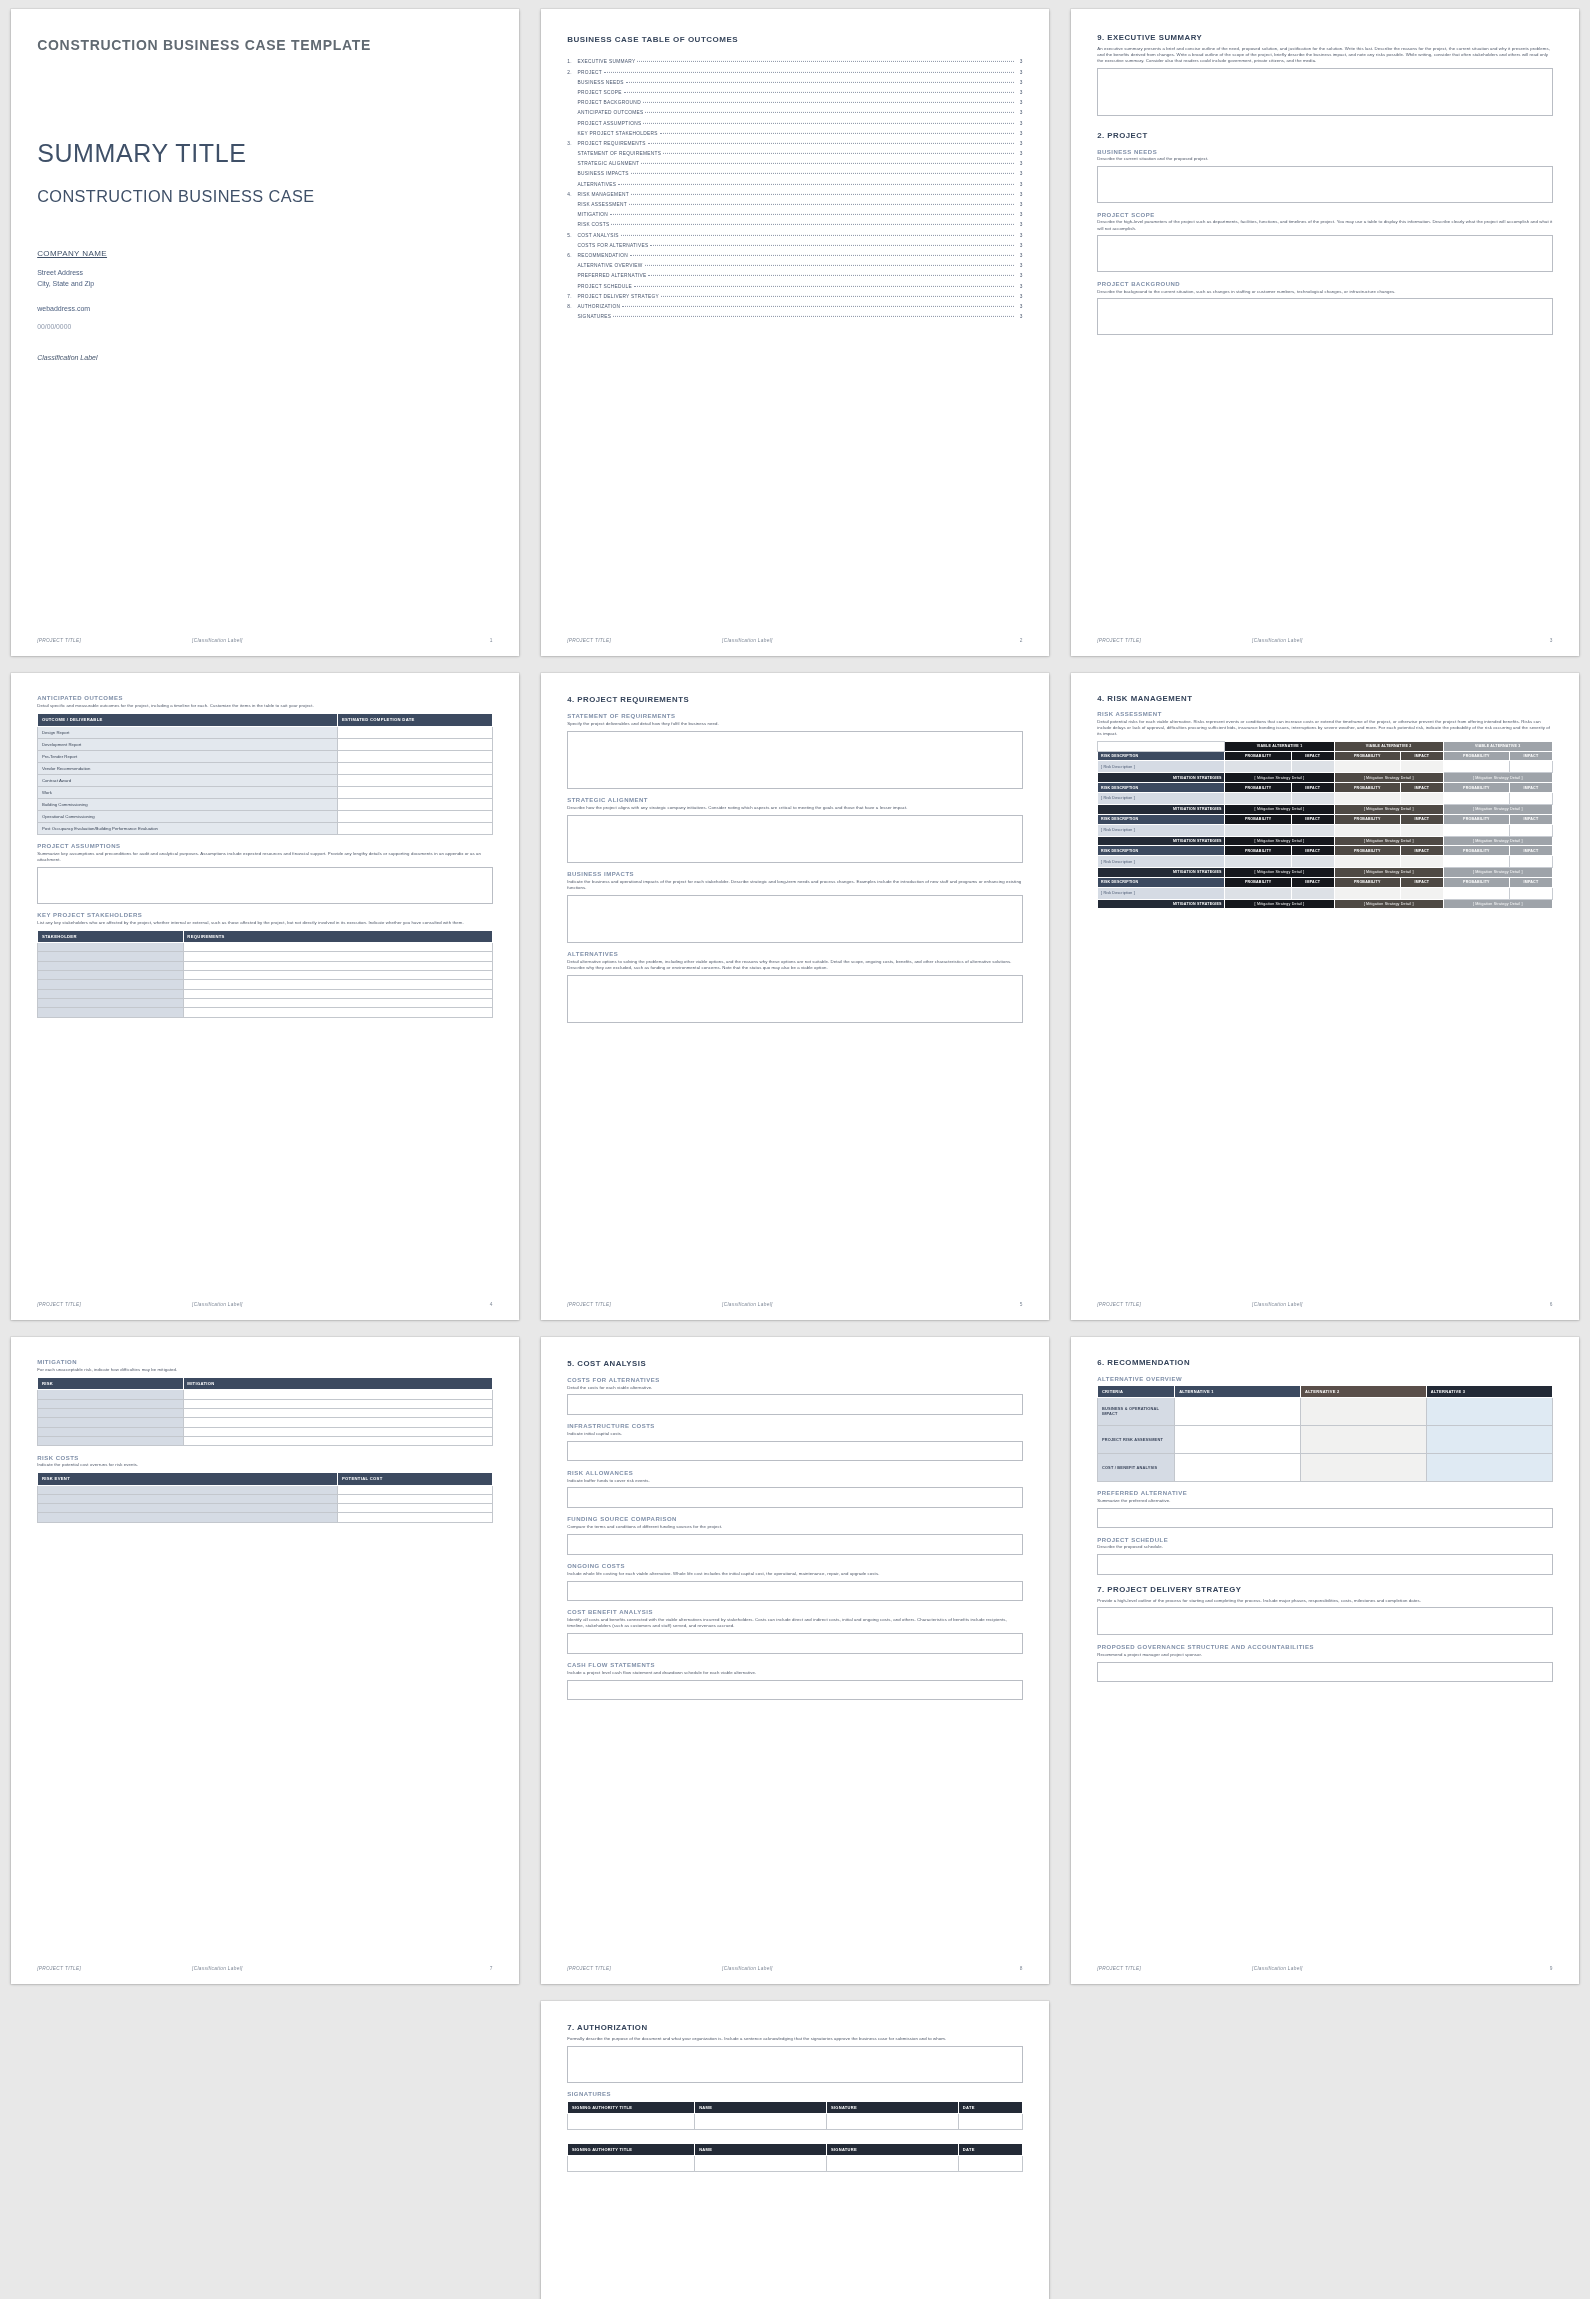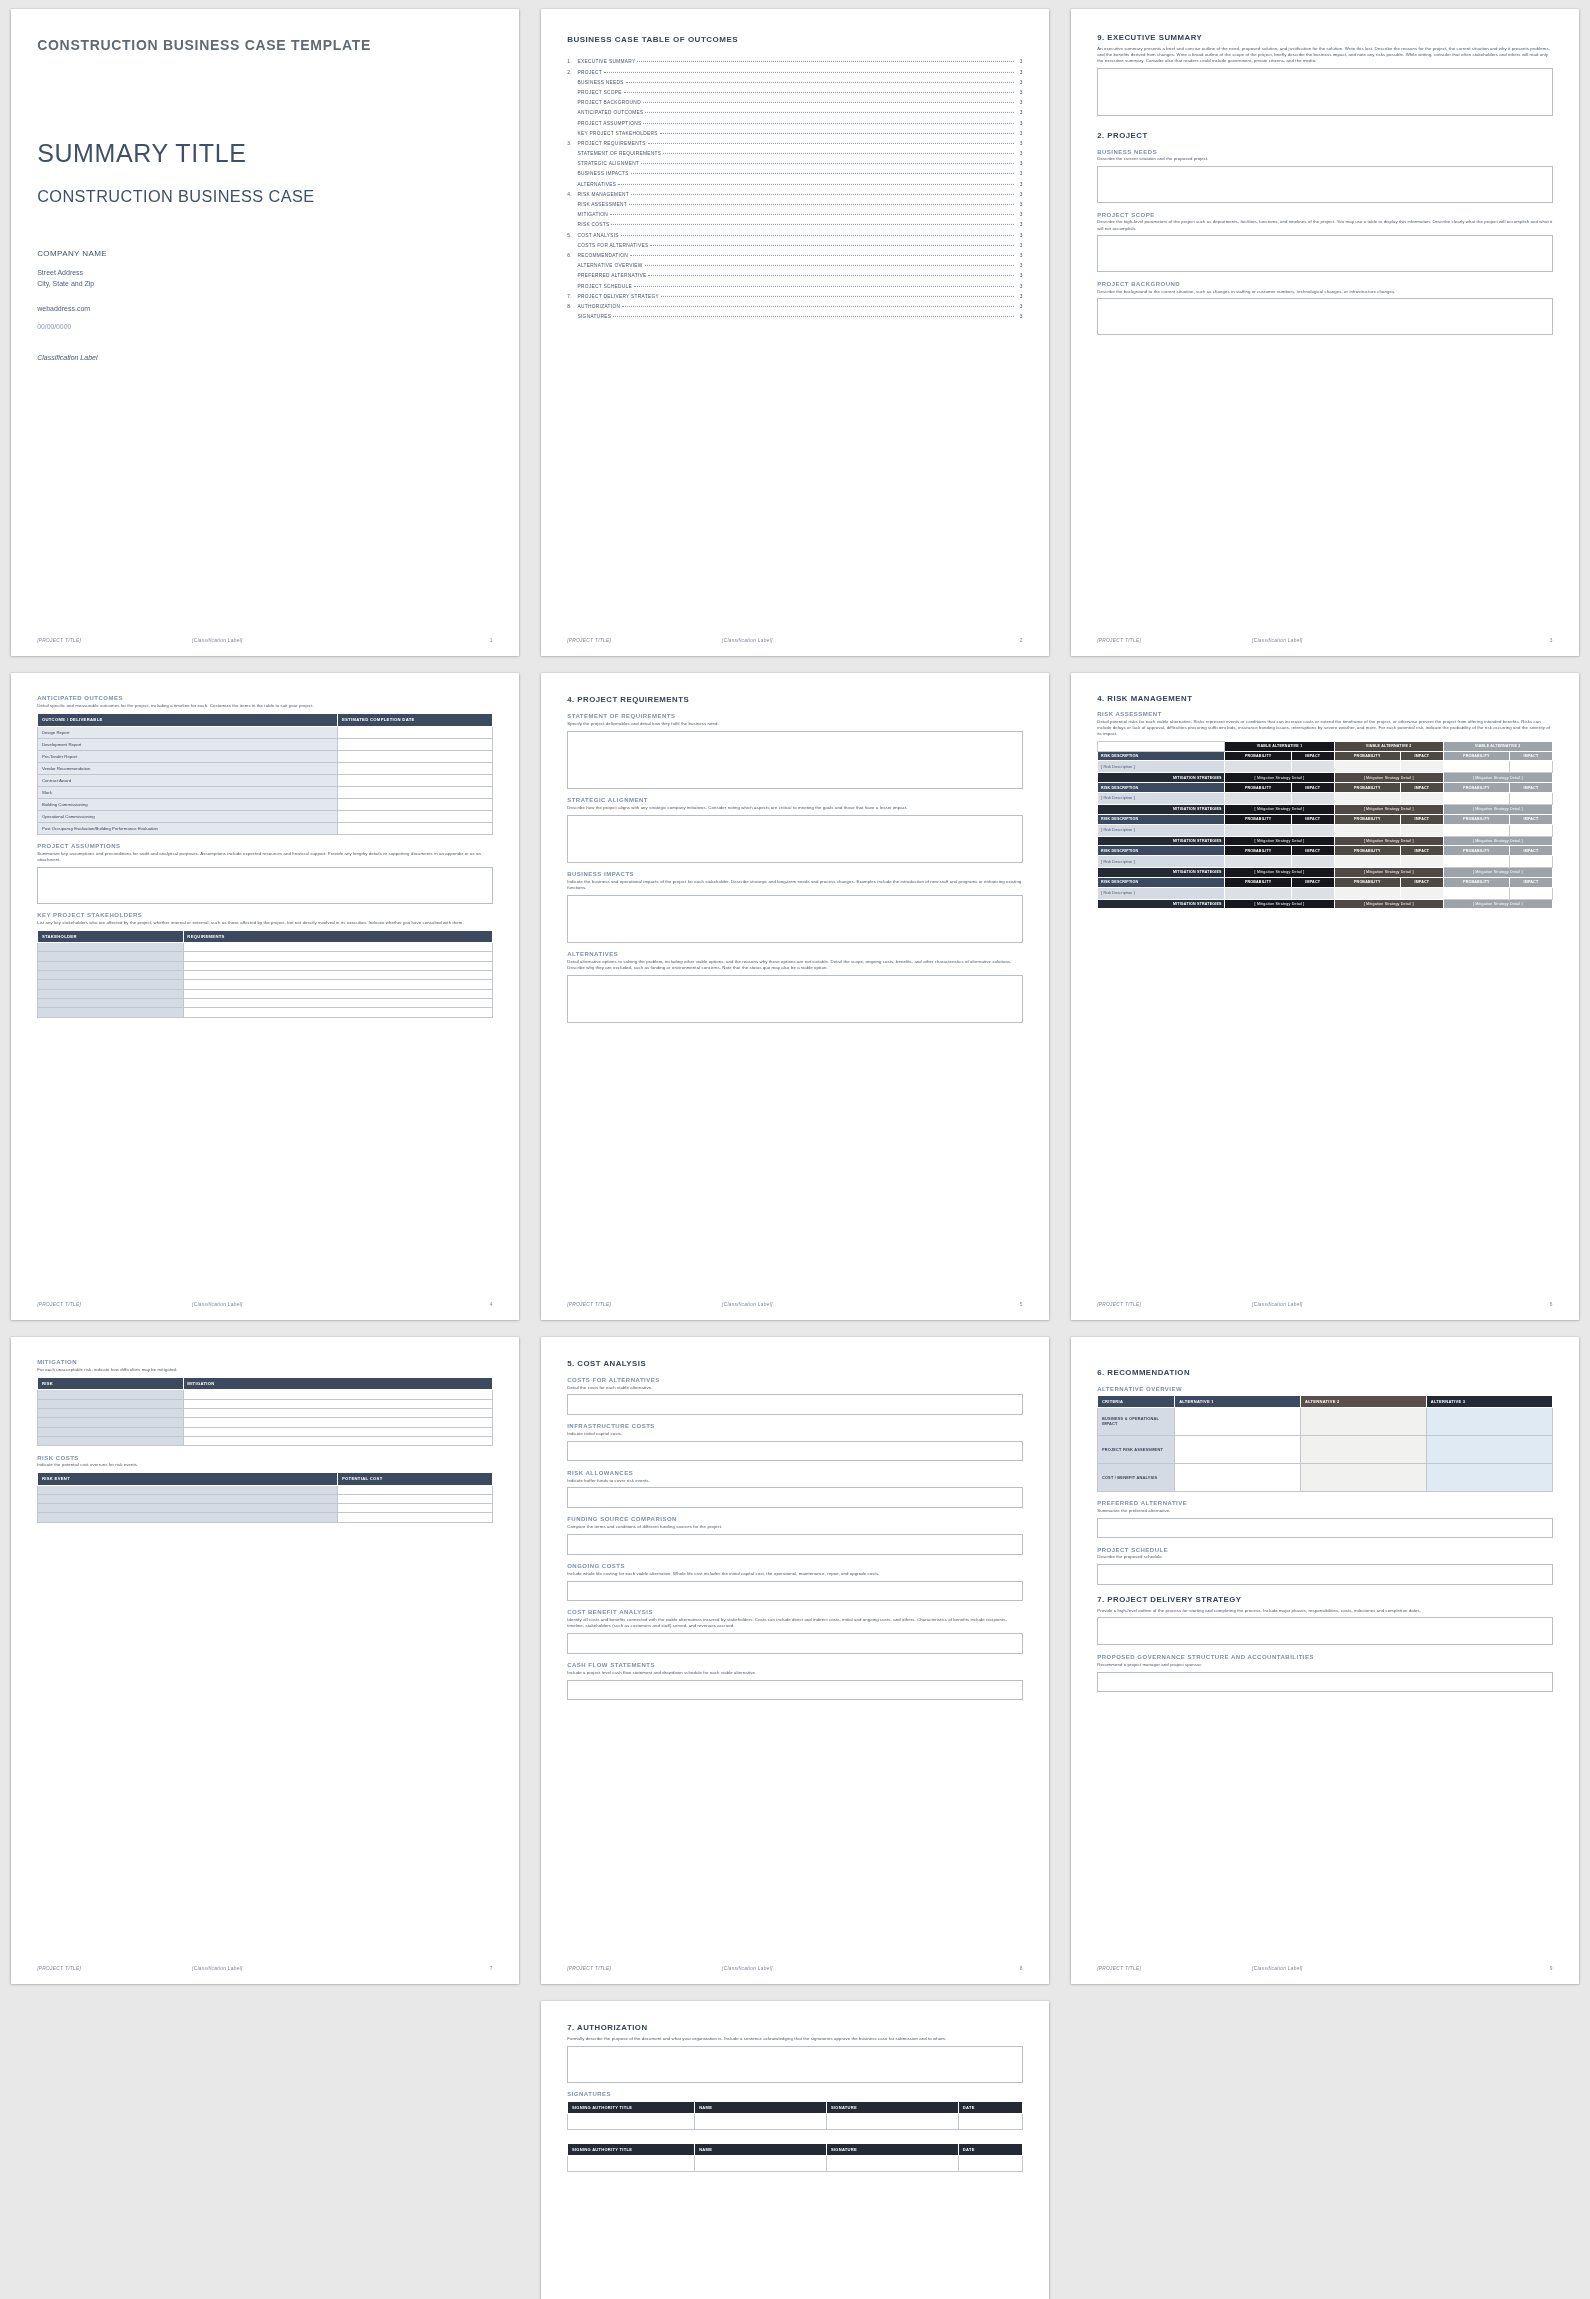--- a/index.html
+++ b/index.html
@@ -49,20 +49,21 @@
     font-size: 25px; color: #3f5068; letter-spacing: 0.6px;
     margin: 86px 0 0 0; font-weight: normal;
   }
   .cover-sub {
     font-size: 16.3px; color: #3f5068; letter-spacing: 0.4px;
     margin: 18.6px 0 0 0; font-weight: normal;
   }
   .cover-company {
     font-size: 8px; color: #3f5068; letter-spacing: 0.4px;
     margin: 43px 0 8px 0;
+    text-decoration: underline;
   }
   .cover-addr {
     font-size: 7px; color: #4e6180; line-height: 1.55;
     margin: 10.3px 0 0 0;
   }
   .cover-web {
     font-size: 7px; color: #4e6180; margin: 15px 0 0 0;
   }
   .cover-date {
     font-size: 6.8px; color: #8d98ab; margin: 11.2px 0 0 0;
@@ -809,21 +810,21 @@
       <div class="page-footer">
         <span class="pf-left">[PROJECT TITLE]</span>
         <span class="pf-mid">[Classification Label]</span>
         <span class="pf-right">8</span>
       </div>
     </div>
   </div>
 
   <div class="page-slot">
     <div class="page">
-      <h2 class="sec" style="margin-top:11px">6.  RECOMMENDATION</h2>
+      <h2 class="sec" style="margin-top:1px">6.  RECOMMENDATION</h2>
       <h3 class="sub">ALTERNATIVE OVERVIEW</h3>
 
       <table class="rec">
         <thead>
             <tr>
           <th class="rh-crit">CRITERIA</th>
           <th class="rh-a1">ALTERNATIVE 1</th>
           <th class="rh-a2">ALTERNATIVE 2</th>
           <th class="rh-a3">ALTERNATIVE 3</th>
         </tr>

